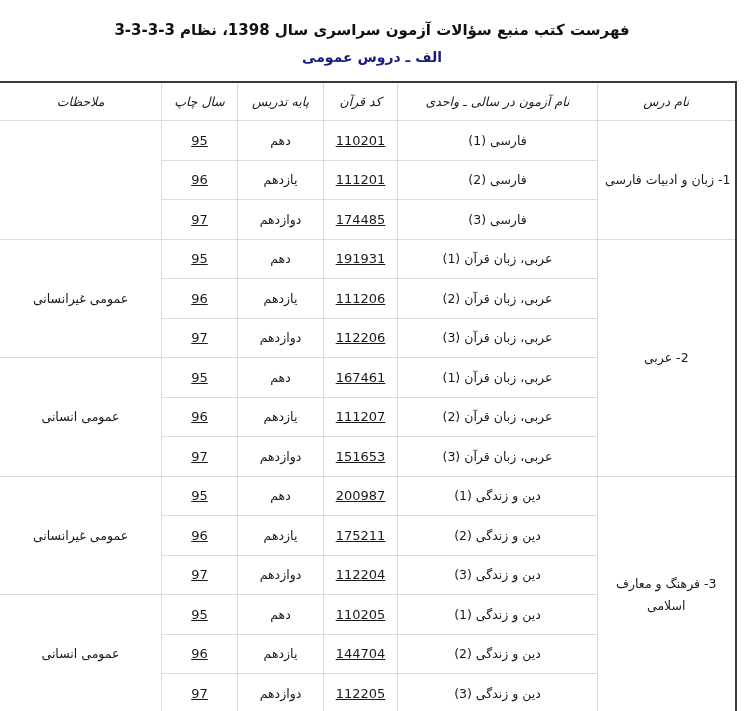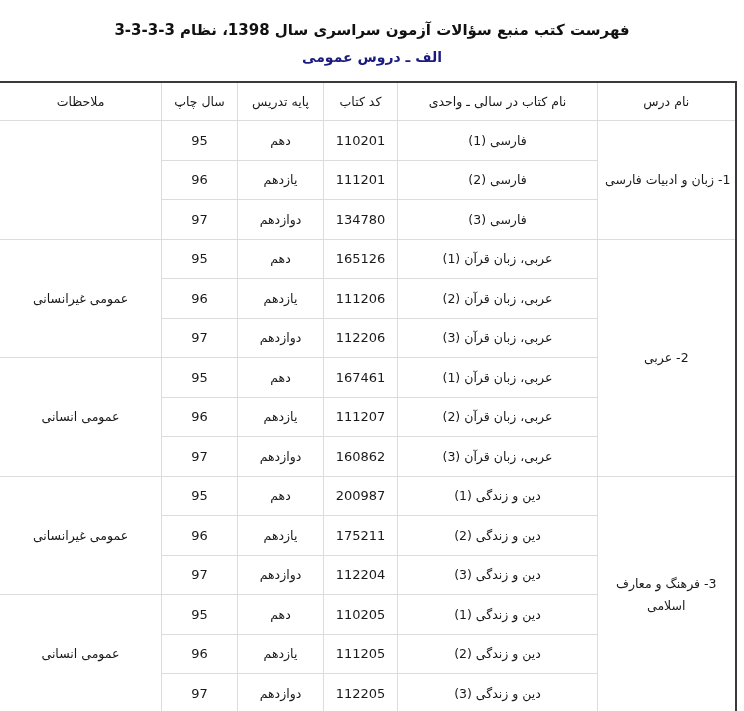--- a/index.html
+++ b/index.html
@@ -7,23 +7,23 @@
          font-family: "DejaVu Sans", sans-serif; color: #1a1a1a; }
   .title { position: absolute; top: 13px; left: 0; width: 744px; text-align: center;
            font-size: 15px; font-weight: bold; direction: rtl; color: #111; margin-top: 8px; }
   .subtitle { position: absolute; top: 49px; left: 0; width: 744px; text-align: center;
               font-size: 14px; font-weight: bold; direction: rtl; color: #1a1a80; }
   table { position: absolute; top: 81px; left: -1px; width: 736px;
           border-collapse: collapse; table-layout: fixed; direction: rtl;
           border-top: 2px solid #3a3a3a; border-right: 2px solid #3a3a3a; }
   td, th { border: 1px solid #dcdcdc; text-align: center; vertical-align: middle;
            font-size: 12.5px; font-weight: normal; padding: 0; }
-  th { height: 37px; }
+  th { height: 37px; font-style: italic; }
   td { height: 38.5px; }
-  td.num { font-size: 13px; }
+  td.num { font-size: 13px; text-decoration: underline; }
   col.c-lesson { width: 138px; }
   col.c-book { width: 200px; }
   col.c-code { width: 74px; }
   col.c-grade { width: 86px; }
   col.c-year { width: 76px; }
   col.c-notes { width: 162px; }
   td.lesson { text-align: center; line-height: 22px; padding: 0 6px; margin-left: 12px; }
   td.lesson1 { text-align: right; padding-right: 4px; }
 </style>
 </head>
@@ -37,22 +37,22 @@
     <col class="c-lesson">
       <col class="c-book">
       <col class="c-code">
       <col class="c-grade">
       <col class="c-year">
       <col class="c-notes">
   </colgroup>
   <thead>
     <tr>
       <th>نام درس</th>
-      <th>نام کتاب در سالی ـ واحدی</th>
-      <th>کد کتاب</th>
+      <th>نام آزمون در سالی ـ واحدی</th>
+      <th>کد قرآن</th>
       <th>پایه تدریس</th>
       <th>سال چاپ</th>
       <th>ملاحظات</th>
     </tr>
   </thead>
   <tbody>
 
     <tr>
       <td rowspan="3" class="lesson lesson1">1- زبان و ادبیات فارسی</td>
       <td>فارسی (1)</td>
@@ -62,29 +62,29 @@
       <td rowspan="3"></td>
     </tr>
     <tr>
       <td>فارسی (2)</td>
       <td class="num">111201</td>
       <td>یازدهم</td>
       <td class="num">96</td>
     </tr>
     <tr>
       <td>فارسی (3)</td>
-      <td class="num">134780</td>
+      <td class="num">174485</td>
       <td>دوازدهم</td>
       <td class="num">97</td>
     </tr>
 
     <tr>
       <td rowspan="6" class="lesson">2- عربی</td>
       <td>عربی، زبان قرآن (1)</td>
-      <td class="num">165126</td>
+      <td class="num">191931</td>
       <td>دهم</td>
       <td class="num">95</td>
       <td rowspan="3">عمومی غیرانسانی</td>
     </tr>
     <tr>
       <td>عربی، زبان قرآن (2)</td>
       <td class="num">111206</td>
       <td>یازدهم</td>
       <td class="num">96</td>
     </tr>
@@ -102,21 +102,21 @@
       <td rowspan="3">عمومی انسانی</td>
     </tr>
     <tr>
       <td>عربی، زبان قرآن (2)</td>
       <td class="num">111207</td>
       <td>یازدهم</td>
       <td class="num">96</td>
     </tr>
     <tr>
       <td>عربی، زبان قرآن (3)</td>
-      <td class="num">160862</td>
+      <td class="num">151653</td>
       <td>دوازدهم</td>
       <td class="num">97</td>
     </tr>
 
     <tr>
       <td rowspan="6" class="lesson">3- فرهنگ و معارف اسلامی</td>
       <td>دین و زندگی (1)</td>
       <td class="num">200987</td>
       <td>دهم</td>
       <td class="num">95</td>
@@ -136,21 +136,21 @@
     </tr>
     <tr>
       <td>دین و زندگی (1)</td>
       <td class="num">110205</td>
       <td>دهم</td>
       <td class="num">95</td>
       <td rowspan="3">عمومی انسانی</td>
     </tr>
     <tr>
       <td>دین و زندگی (2)</td>
-      <td class="num">111205</td>
+      <td class="num">144704</td>
       <td>یازدهم</td>
       <td class="num">96</td>
     </tr>
     <tr>
       <td>دین و زندگی (3)</td>
       <td class="num">112205</td>
       <td>دوازدهم</td>
       <td class="num">97</td>
     </tr>
   </tbody>

